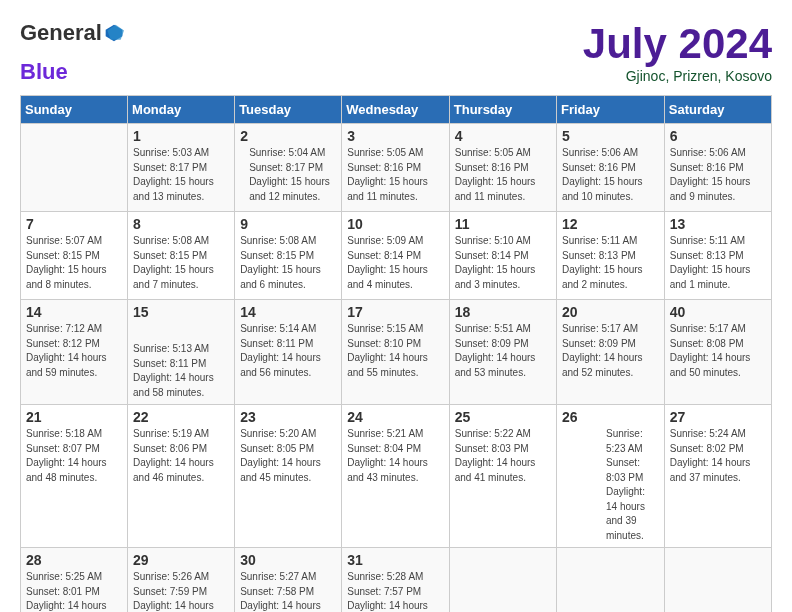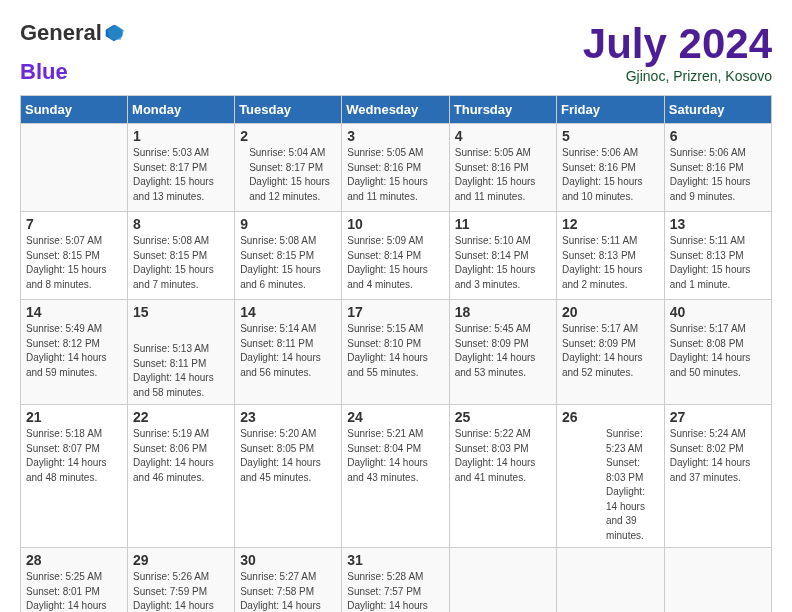--- a/index.html
+++ b/index.html
@@ -224,21 +224,21 @@
           <span class="day-number">13</span>
           <div class="day-info" style="white-space: pre-line;">Sunrise: 5:11 AM
 Sunset: 8:13 PM
 Daylight: 15 hours
 and 1 minute.</div>
         </td>
       </tr>
       <tr>
         <td>
           <span class="day-number">14</span>
-          <div class="day-info" style="white-space: pre-line;">Sunrise: 5:49 AM
+          <div class="day-info" style="white-space: pre-line;">Sunrise: 7:12 AM
 Sunset: 8:12 PM
 Daylight: 14 hours
 and 59 minutes.</div>
         </td>
         <td>
           <span class="day-number">15</span>
           <div class="day-info" style="white-space: pre-line; margin-top: 22px;">Sunrise: 5:13 AM
 Sunset: 8:11 PM
 Daylight: 14 hours
 and 58 minutes.</div>
@@ -252,21 +252,21 @@
         </td>
         <td>
           <span class="day-number">17</span>
           <div class="day-info" style="white-space: pre-line;">Sunrise: 5:15 AM
 Sunset: 8:10 PM
 Daylight: 14 hours
 and 55 minutes.</div>
         </td>
         <td>
           <span class="day-number">18</span>
-          <div class="day-info" style="white-space: pre-line;">Sunrise: 5:45 AM
+          <div class="day-info" style="white-space: pre-line;">Sunrise: 5:51 AM
 Sunset: 8:09 PM
 Daylight: 14 hours
 and 53 minutes.</div>
         </td>
         <td>
           <span class="day-number">20</span>
           <div class="day-info" style="white-space: pre-line;">Sunrise: 5:17 AM
 Sunset: 8:09 PM
 Daylight: 14 hours
 and 52 minutes.</div>

